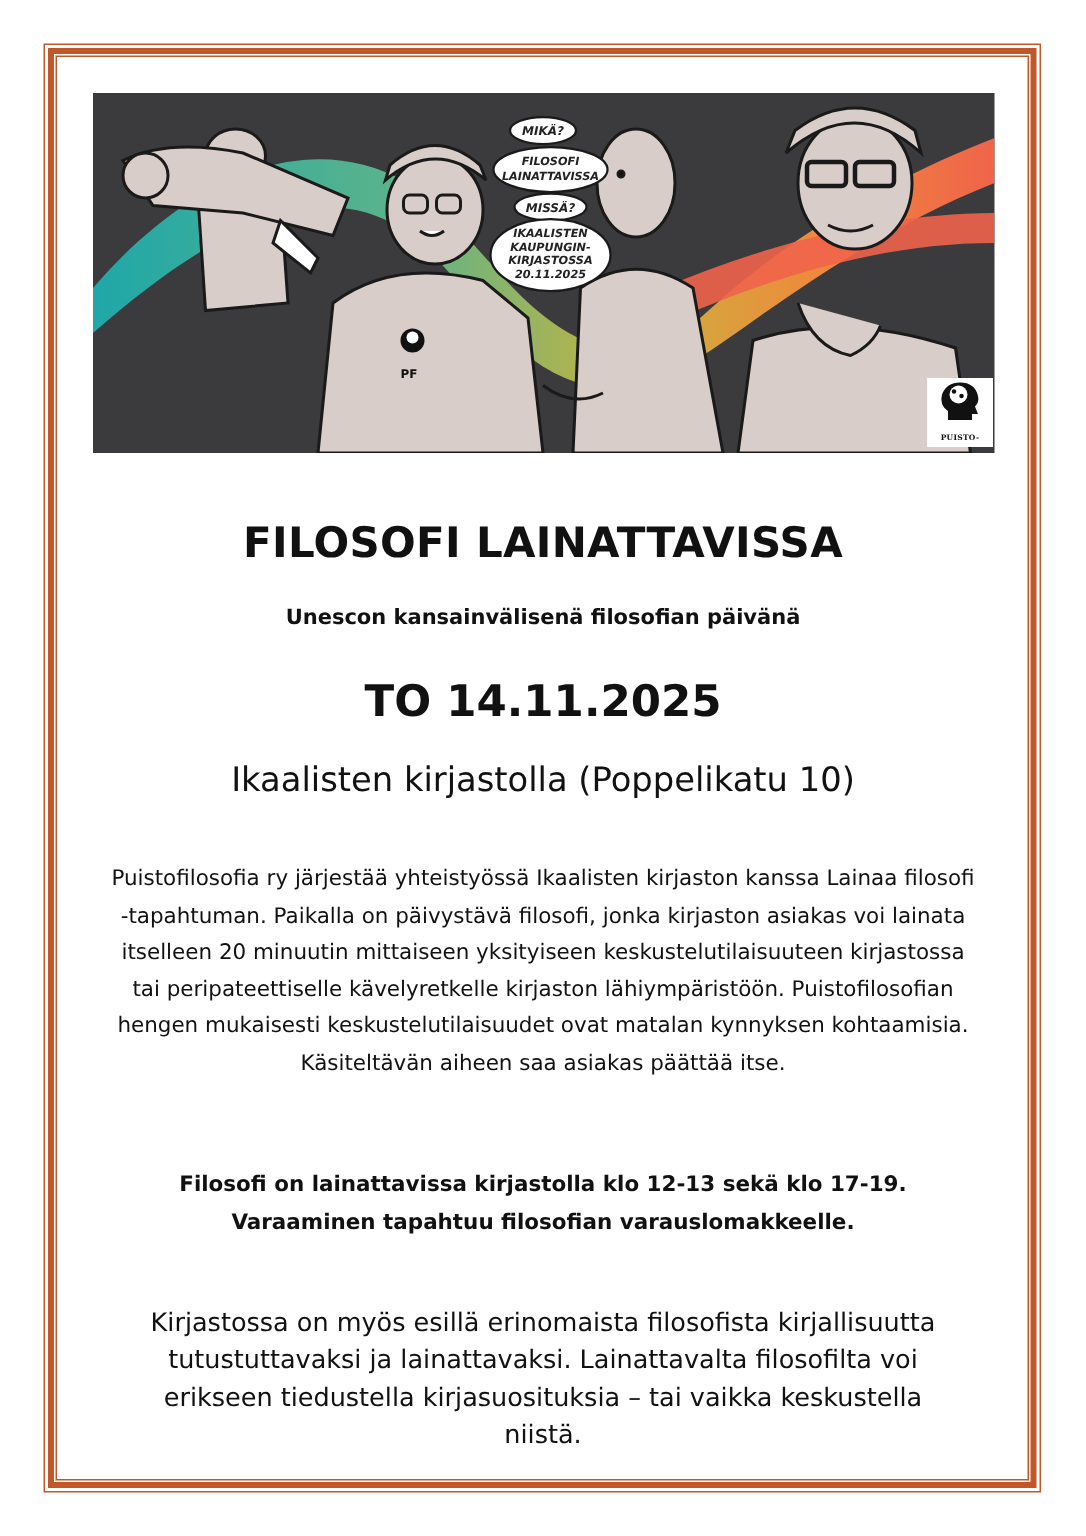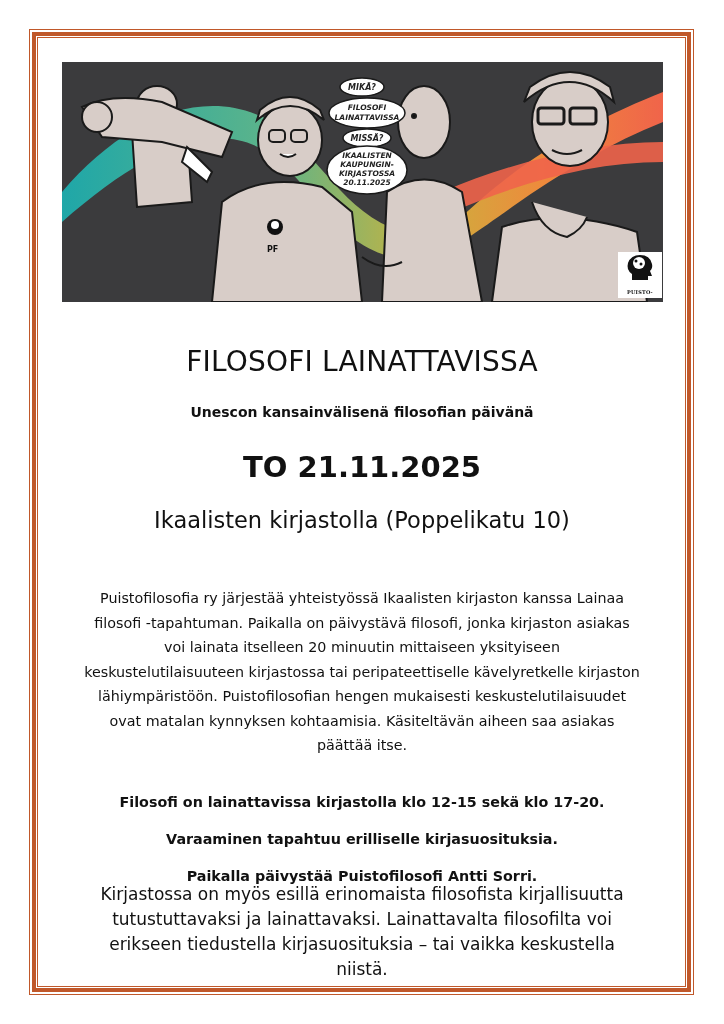--- a/index.html
+++ b/index.html
@@ -15,30 +15,30 @@
               background:#3b3b3d; overflow:hidden; }
     .banner svg { position:absolute; left:0; top:0; }
     .bubble-text { font-family:"DejaVu Sans", sans-serif; font-style:italic;
                    font-weight:bold; fill:#222; }
     .logo-box { position:absolute; left:556px; top:190px; width:44px; height:46px;
                 background:#fff; }
     .logo-text { position:absolute; left:0; right:0; bottom:3px; text-align:center;
                  font-size:5px; font-weight:bold; color:#111; letter-spacing:0.2px;
                  font-family:"DejaVu Serif", serif; }
     .content { position:absolute; left:44px; width:636px; text-align:center; }
-    .title { top:345px; font-size:28px; font-weight:normal; letter-spacing:0.2px; }
+    .title { top:345px; font-size:28px; font-weight:bold; letter-spacing:0.2px; }
     .subtitle { top:404px; font-size:14px; font-weight:bold; }
     .date { top:450px; font-size:29px; font-weight:bold; }
     .place { top:507px; font-size:22.5px; font-weight:normal;text-align:center; }
     .body-text { top:574px; font-size:14.3px; line-height:24.5px; padding:0 28px;
                  box-sizing:border-box; }
     .bold-block { top:778px; font-size:14.3px; font-weight:bold; line-height:25px; }
     .closing { top:870px; font-size:17px; line-height:25px; padding:0 40px;
                box-sizing:border-box; }
-    p { margin:12px; }
+    p { margin:0; }
   </style>
 </head>
 <body>
 
 <div class="frame-outer">
   <div class="frame-mid"></div>
   <div class="frame-inner"></div>
 </div>
 
 <div class="banner">
@@ -115,28 +115,27 @@
       <circle cx="21" cy="11" r="6" fill="#fff"></circle>
       <circle cx="18" cy="9" r="1.5" fill="#111"></circle>
       <circle cx="23" cy="12" r="1.5" fill="#111"></circle>
     </svg>
     <div class="logo-text">PUISTO-</div>
   </div>
 </div>
 
 <div class="content title">FILOSOFI LAINATTAVISSA</div>
 <div class="content subtitle">Unescon kansainvälisenä filosofian päivänä</div>
-<div class="content date">TO 21.11.2025</div>
+<div class="content date">TO 14.11.2025</div>
 <div class="content place">Ikaalisten kirjastolla (Poppelikatu 10)</div>
 
 <div class="content body-text">
   <p>Puistofilosofia ry järjestää yhteistyössä Ikaalisten kirjaston kanssa Lainaa filosofi -tapahtuman. Paikalla on päivystävä filosofi, jonka kirjaston asiakas voi lainata itselleen 20 minuutin mittaiseen yksityiseen keskustelutilaisuuteen kirjastossa tai peripateettiselle kävelyretkelle kirjaston lähiympäristöön. Puistofilosofian hengen mukaisesti keskustelutilaisuudet ovat matalan kynnyksen kohtaamisia. Käsiteltävän aiheen saa asiakas päättää itse.</p>
 </div>
 
 <div class="content bold-block">
-  <p>Filosofi on lainattavissa kirjastolla klo 12-15 sekä klo 17-20.</p>
-  <p>Varaaminen tapahtuu erilliselle kirjasuosituksia.</p>
-  <p>Paikalla päivystää Puistofilosofi Antti Sorri.</p>
+  <p>Filosofi on lainattavissa kirjastolla klo 12-13 sekä klo 17-19.</p>
+  <p>Varaaminen tapahtuu filosofian varauslomakkeelle.</p>
 </div>
 
 <div class="content closing">
   <p>Kirjastossa on myös esillä erinomaista filosofista kirjallisuutta tutustuttavaksi ja lainattavaksi. Lainattavalta filosofilta voi erikseen tiedustella kirjasuosituksia – tai vaikka keskustella niistä.</p>
 </div>
 
 </body></html>

